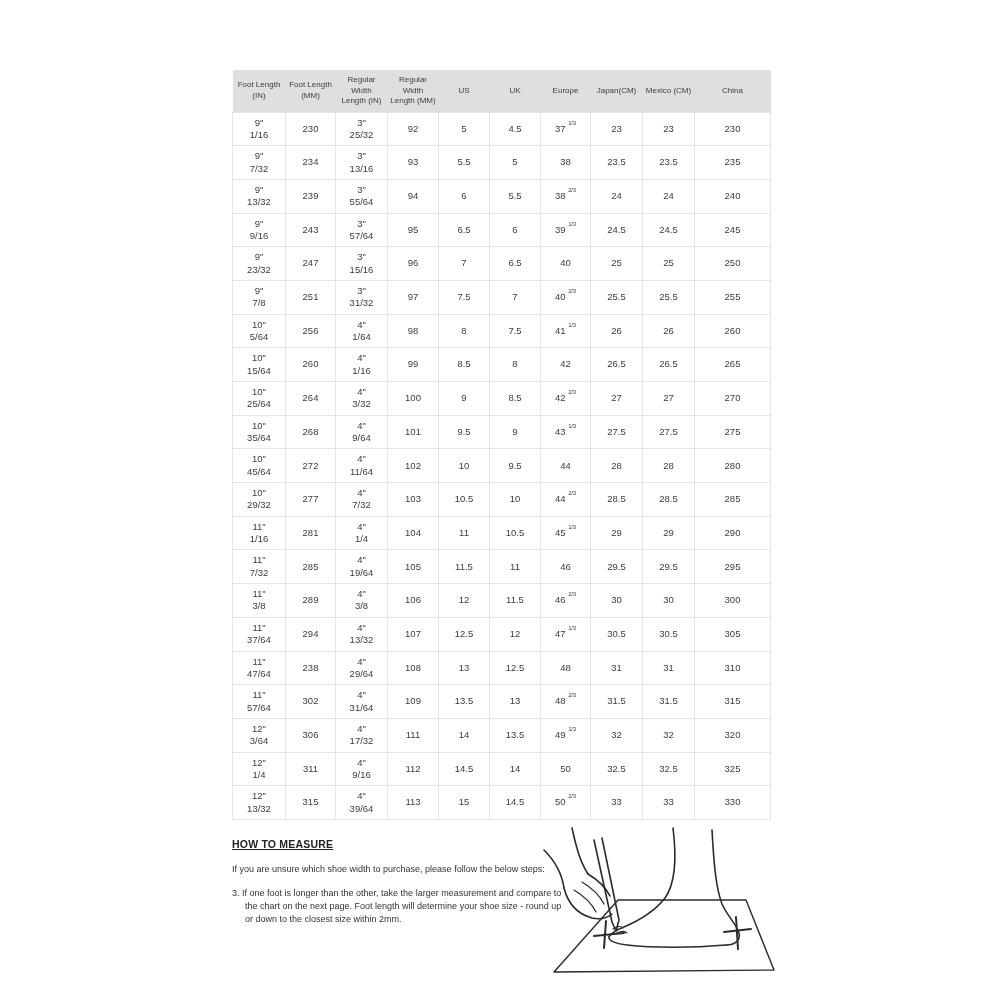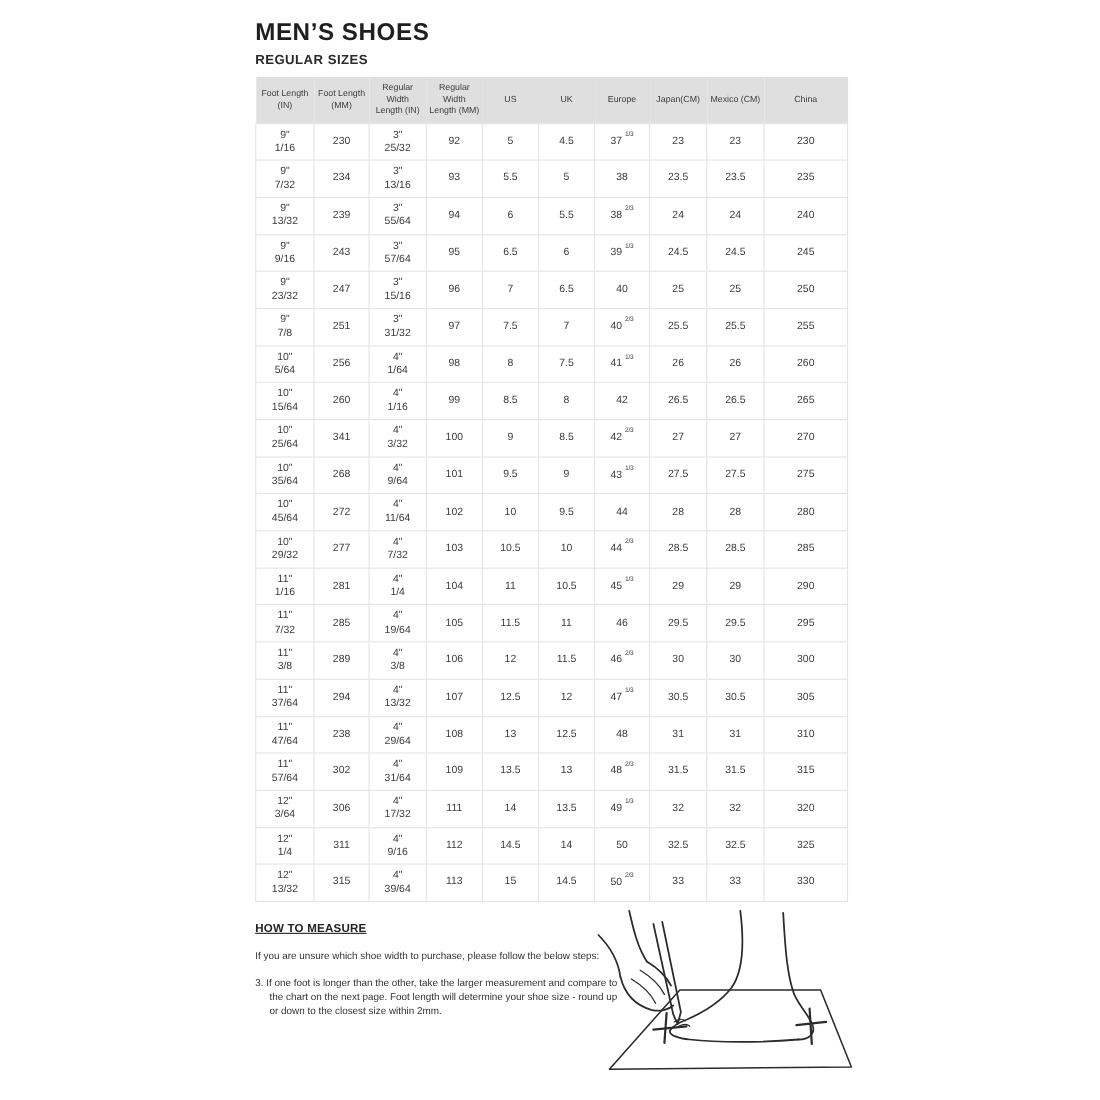--- a/index.html
+++ b/index.html
@@ -27,24 +27,20 @@
   .howto p.step { padding-left:13px; text-indent:-13px; }
 
   .figure { position:absolute; left:542px; top:826px; width:248px; height:174px; }
   .figure svg { width:100%; height:100%; }
 </style>
 </head>
 <body>
 
 <div class="page">
 
-  <div class="title-block">
-    <div class="page-title">MEN’S SHOES</div>
-    <div class="page-subtitle">REGULAR SIZES</div>
-  </div>
 
   <table class="size-table">
     <colgroup>
       <col style="width:53px">
         <col style="width:50px">
         <col style="width:52px">
       <col style="width:51px">
         <col style="width:51px">
         <col style="width:51px">
       <col style="width:50px">
@@ -213,21 +209,21 @@
           <td>42</td>
           <td>26.5</td>
           <td>26.5</td>
           <td>265</td>
         </tr>
         <tr>
           <td>
             <div>10"</div>
             <div>25/64</div>
           </td>
-          <td>341</td>
+          <td>264</td>
           <td>
             <div>4"</div>
             <div>3/32</div>
           </td>
           <td>100</td>
           <td>9</td>
           <td>8.5</td>
           <td>42 <sup>2/3</sup></td>
           <td>27</td>
           <td>27</td>

